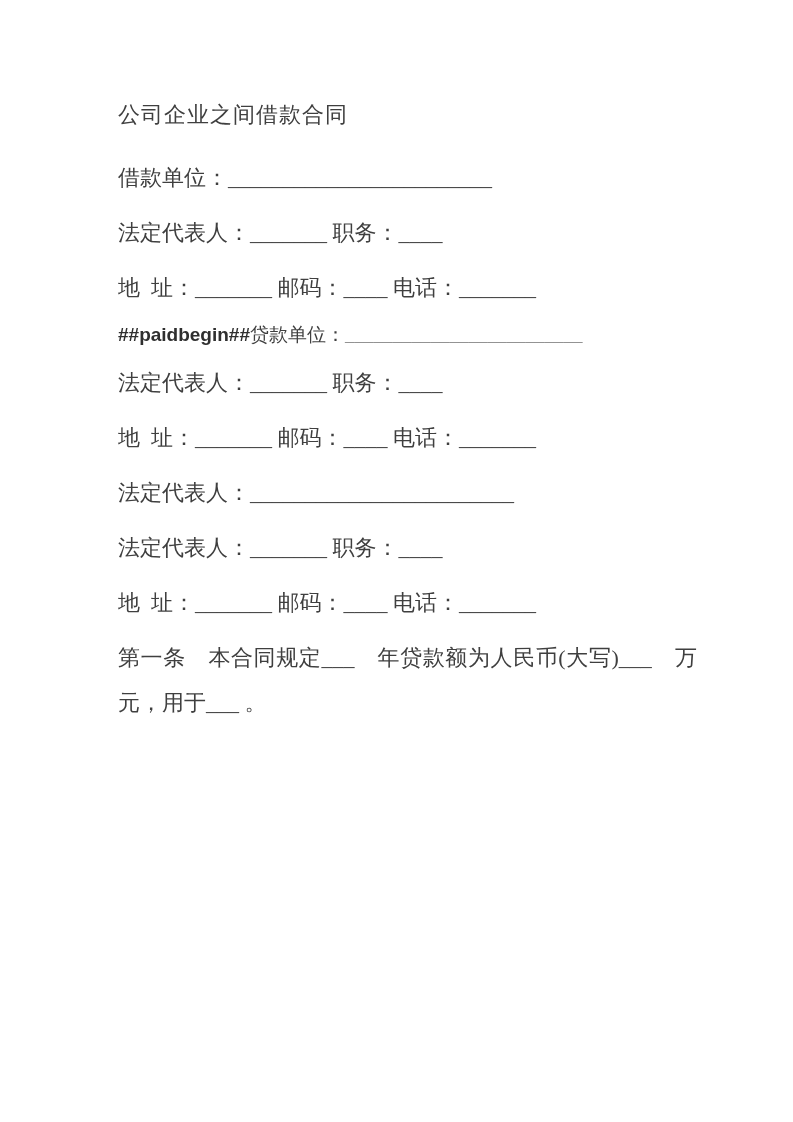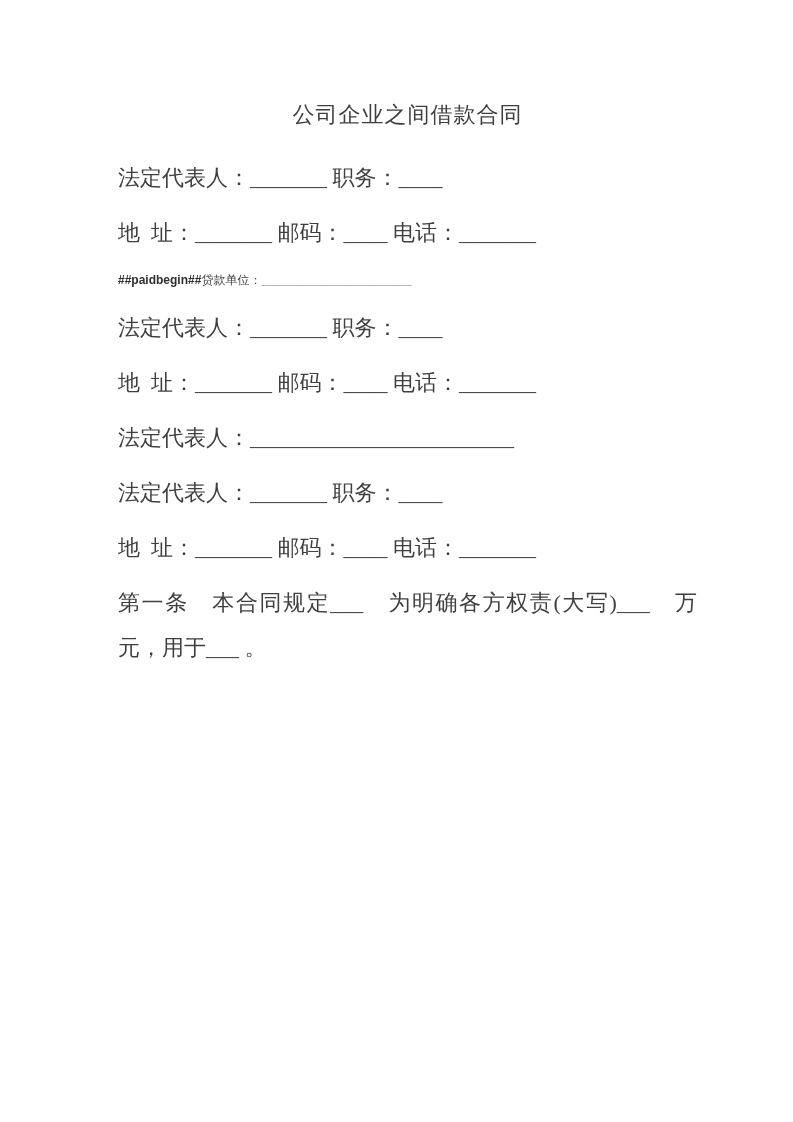--- a/index.html
+++ b/index.html
@@ -14,73 +14,74 @@
     box-sizing: border-box;
     width: 793px;
     height: 1122px;
     padding: 92px 96px 0 118px;
     background: var(--page-bg, #ffffff);
     color: var(--text-color, #3f3f3f);
     font-family: "Liberation Serif", "DejaVu Serif", serif;
     font-size: 22px;
   }
   .title {
-    text-align: center;
+    text-align: left;
     font-size: 22px;
     font-weight: normal;
     line-height: 45px;
     margin: 0 0 18px 0;
     letter-spacing: 1px;
   }
   p.line {
     margin: 0 0 10px 0;
     line-height: 45px;
     white-space: nowrap;
   }
   p.para {
     margin: 0 0 10px 0;
     line-height: 45px;
     text-align: justify;
   }
   p.paid-line {
     margin: 0 0 10px 0;
-    font-size: 12px;
+    font-size: 19px;
     line-height: 30px;
     white-space: nowrap;
   }
   .paid-marker {
     font-family: "Liberation Sans", "DejaVu Sans", sans-serif;
     font-weight: 700;
     color: #2f2f2f;
   }
   .paid-blank {
     color: var(--paid-blank-color, #8f8f8f);
   }
 </style>
 </head>
 <body>
 
 <div class="page">
 
   <div class="title">公司企业之间借款合同</div>
 
+  <p class="line">借款单位：________________________</p>
 
   <p class="line">法定代表人：_______ 职务：____</p>
 
   <p class="line">地 址：_______ 邮码：____ 电话：_______</p>
 
   <p class="paid-line"><span class="paid-marker">##paidbegin##</span><span>贷款单位：</span><span class="paid-blank">_________________________</span></p>
 
   <p class="line">法定代表人：_______ 职务：____</p>
 
   <p class="line">地 址：_______ 邮码：____ 电话：_______</p>
 
   <p class="line">法定代表人：________________________</p>
 
   <p class="line">法定代表人：_______ 职务：____</p>
 
   <p class="line">地 址：_______ 邮码：____ 电话：_______</p>
 
 
-  <p class="para">第一条　本合同规定___　为明确各方权责(大写)___　万元，用于___ 。</p>
+  <p class="para">第一条　本合同规定___　年贷款额为人民币(大写)___　万元，用于___ 。</p>
 
 
 </div>
 
 </body></html>

